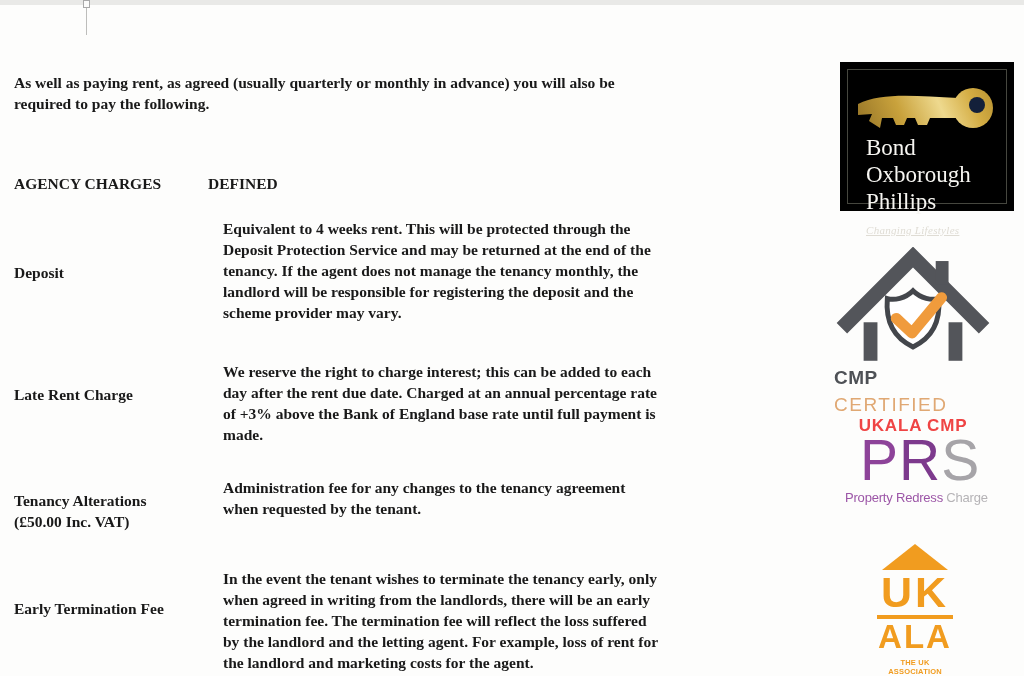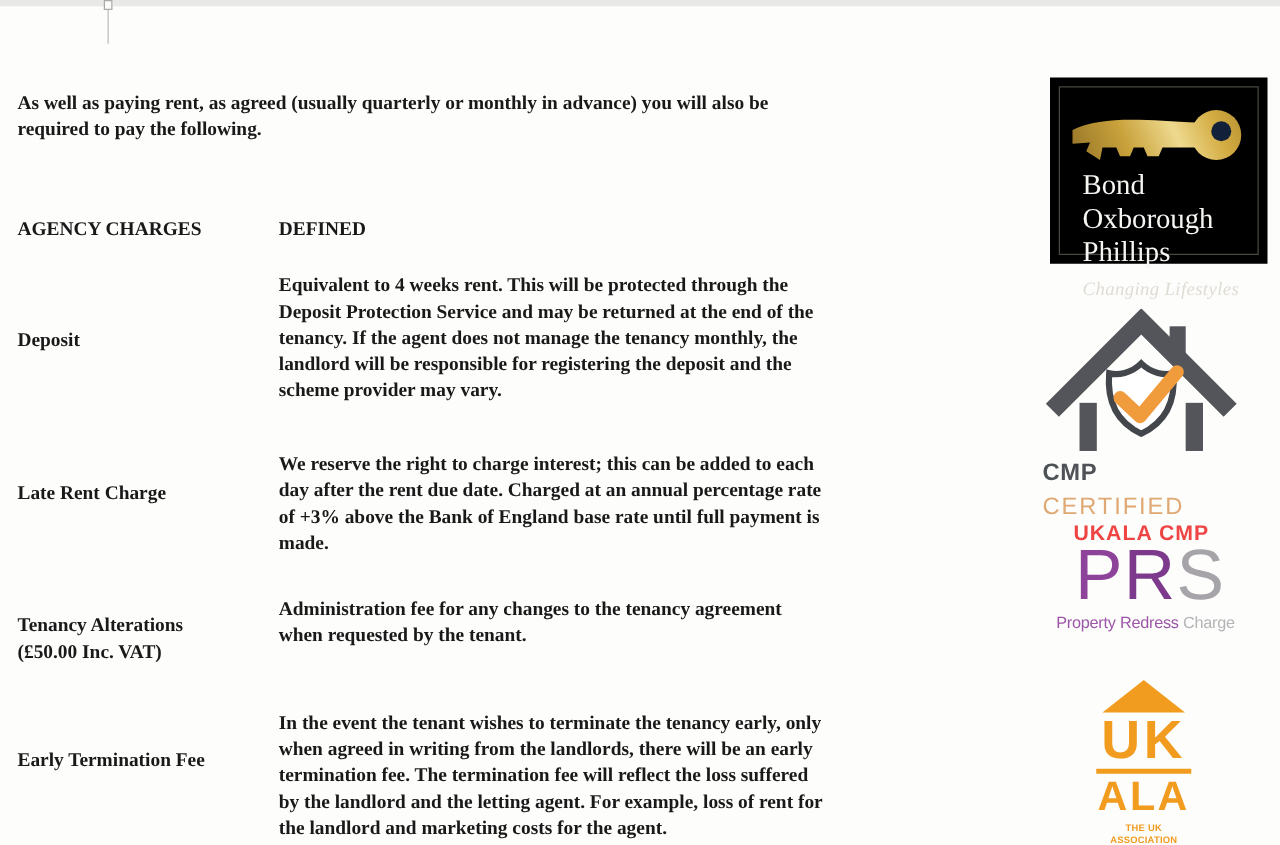--- a/index.html
+++ b/index.html
@@ -8,38 +8,38 @@
     background:#fdfdfc;font-family:"Liberation Serif",serif;
   }
   .top-strip{position:absolute;left:0;top:0;width:1024px;height:5px;background:#e9e9e7;}
   .cursor-square{position:absolute;left:83px;top:0;width:7px;height:8px;border:1px solid #a9a9a9;background:#fbfbfa;box-sizing:border-box;}
   .cursor-line{position:absolute;left:86px;top:8px;width:1px;height:27px;background:#bdbdbb;}
 
   
   .doc{position:absolute;color:#191919;font-weight:bold;font-size:15.5px;line-height:21px;white-space:nowrap;margin-top:42px;}
   .intro{left:14px;top:30px;}
   .hdr1{left:14px;top:131px;}
-  .hdr2{left:223px;top:131px;text-align:center;}
+  .hdr2{left:208px;top:131px;text-align:center;}
   .lbl{left:14px;}
   .desc{left:223px;}
   .lbl-deposit{top:220px;}
   .desc-deposit{top:176px;}
   .lbl-late{top:342px;}
   .desc-late{top:319px;}
   .lbl-tenancy{top:448px;}
   .desc-tenancy{top:435px;}
   .lbl-early{top:556px;}
   .desc-early{top:526px;}
 
   
   .bond{position:absolute;left:840px;top:14px;width:174px;height:149px;background:#000000;margin-top:48px;}
   .bond-border{position:absolute;left:7px;top:7px;right:7px;bottom:7px;border:1px solid rgba(155,158,140,0.45);}
   .bond-key{position:absolute;left:14px;top:20px;}
   .bond-names{position:absolute;left:26px;top:72px;color:#f6f5f1;font-size:23px;line-height:27px;font-weight:400;}
-  .bond-tagline{position:absolute;left:26px;top:162px;color:#dfdcd4;font-style:italic;font-size:15px;letter-spacing:0.3px;}
+  .bond-tagline{position:absolute;left:26px;top:162px;color:#dfdcd4;font-style:italic;font-size:11px;letter-spacing:0.3px;text-decoration:underline;}
 
   
   .cmp{position:absolute;left:834px;top:247px;width:158px;text-align:center;font-family:"Liberation Sans",sans-serif;}
   .cmp-title{display:flex;justify-content:center;align-items:baseline;gap:5px;margin-top:2px;white-space:nowrap;flex-direction:column;}
   .cmp-strong{font-size:19px;font-weight:800;color:#4e5156;letter-spacing:0.5px;}
   .cmp-light{font-size:19px;font-weight:400;color:#e0a873;letter-spacing:1.5px;}
   .cmp-sub{font-size:17px;font-weight:800;color:#ef4444;letter-spacing:0.8px;margin-top:0px;}
 
   
   .prs{position:absolute;left:845px;top:432px;width:145px;font-family:"Liberation Sans",sans-serif;}

